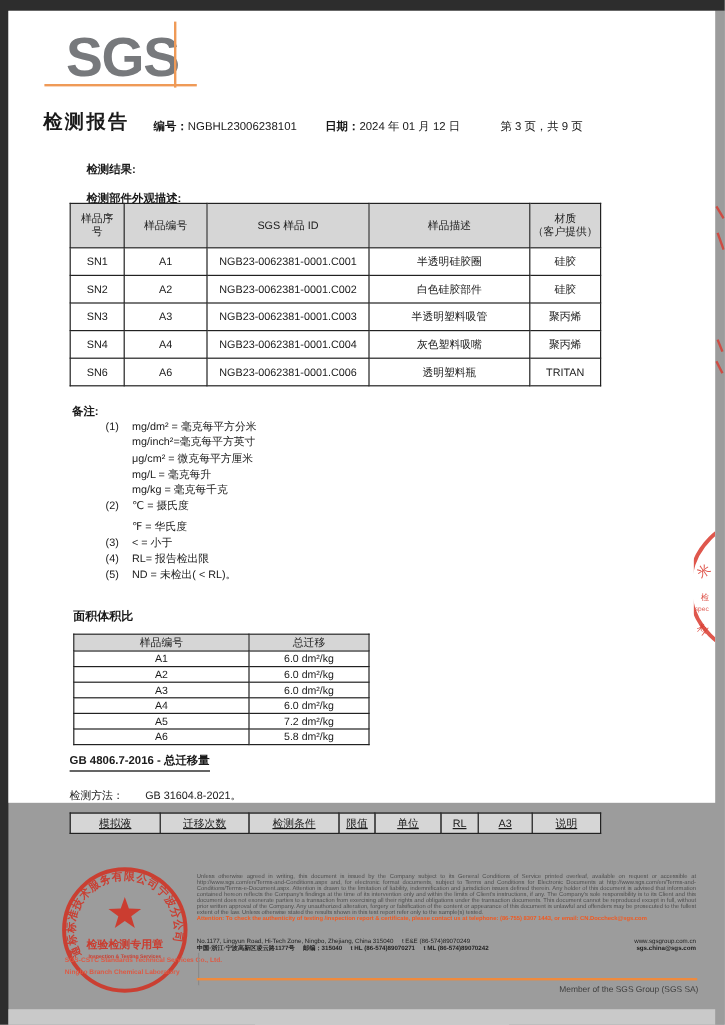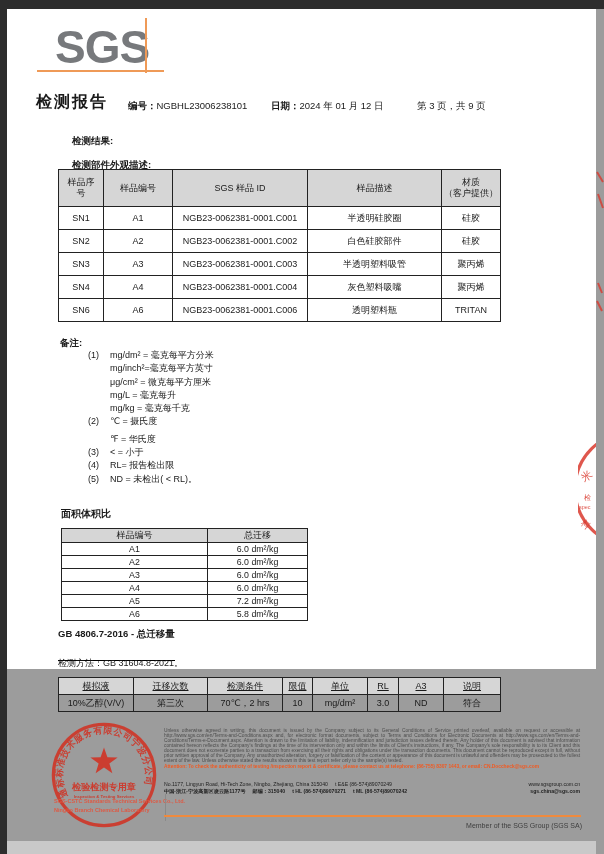--- a/index.html
+++ b/index.html
@@ -51,23 +51,23 @@
   .notes-label{position:absolute;left:53px;top:328px;font-size:9.5px;font-weight:bold;}
   .notes{position:absolute;left:81px;top:340px;font-size:9px;}
   .note-line{display:flex;height:13.3px;line-height:13.3px;}
   .note-line.gap{margin-top:4px;}
   .note-num{width:22px;flex:none;}
   .note-text{white-space:nowrap;}
 
   .area-title{position:absolute;left:54px;top:498px;font-size:10px;font-weight:bold;}
 
   .gb-title{position:absolute;left:51px;top:619px;font-size:9.5px;font-weight:bold;
-    border-bottom:1px solid #000;padding-bottom:19px;}
+    border-bottom:1px solid #000;padding-bottom:1px;}
   .method{position:absolute;left:51px;top:648px;font-size:9px;}
-  .method .mv{}
+  .method .mv{margin-left:18px;}
 
   
   .stamp-svg{position:absolute;left:42px;top:711px;width:110px;height:110px;}
   .company{position:absolute;left:47px;top:787px;width:320px;transform:scale(0.5);
     transform-origin:0 0;font-size:11px;line-height:19px;color:#dd5a45;font-weight:700;}
   .legal-col{position:absolute;left:157px;top:719px;width:416px;}
   .legal-inner{width:832px;transform:scale(0.5);transform-origin:0 0;}
   .disclaimer{font-size:9.7px;line-height:10px;color:#4d4d4d;text-align:justify;margin:0;}
   .attention{font-size:9.7px;line-height:10px;color:#f15a22;font-weight:bold;margin:1px 0 0 0;text-align:left;}
   .addr{margin-top:25px;font-size:10.3px;line-height:13px;color:#1e1e1e;display:flex;white-space:nowrap;}
@@ -268,30 +268,20 @@
         <tr>
       <th>模拟液</th>
       <th>迁移次数</th>
       <th>检测条件</th>
       <th>限值</th>
       <th>单位</th>
       <th>RL</th>
       <th>A3</th>
       <th>说明</th>
     </tr>
-    <tr>
-      <td>10%乙醇(V/V)</td>
-      <td>第三次</td>
-      <td>70℃，2 hrs</td>
-      <td>10</td>
-      <td>mg/dm²</td>
-      <td>3.0</td>
-      <td>ND</td>
-      <td>符合</td>
-    </tr>
   </tbody>
     </table>
 
   <svg class="stamp-svg" viewBox="0 0 100 100">
     <circle cx="50" cy="50" r="46" fill="none" stroke="#cf3527" stroke-width="3" opacity="0.9"></circle>
     <polygon opacity="0.92" fill="#cf3527" points="50,25 53.1,33.8 62.4,34 54.9,39.6 57.6,48.5 50,43.2 42.4,48.5 45.1,39.6 37.6,34 46.9,33.8"></polygon>
     <defs>
         <path id="ringArc" d="M 17.1,69 A 38,38 0 1 1 82.9,69" fill="none"></path>
       </defs>
     <text font-size="8.2" fill="#cf3527" opacity="0.9" font-weight="bold">

